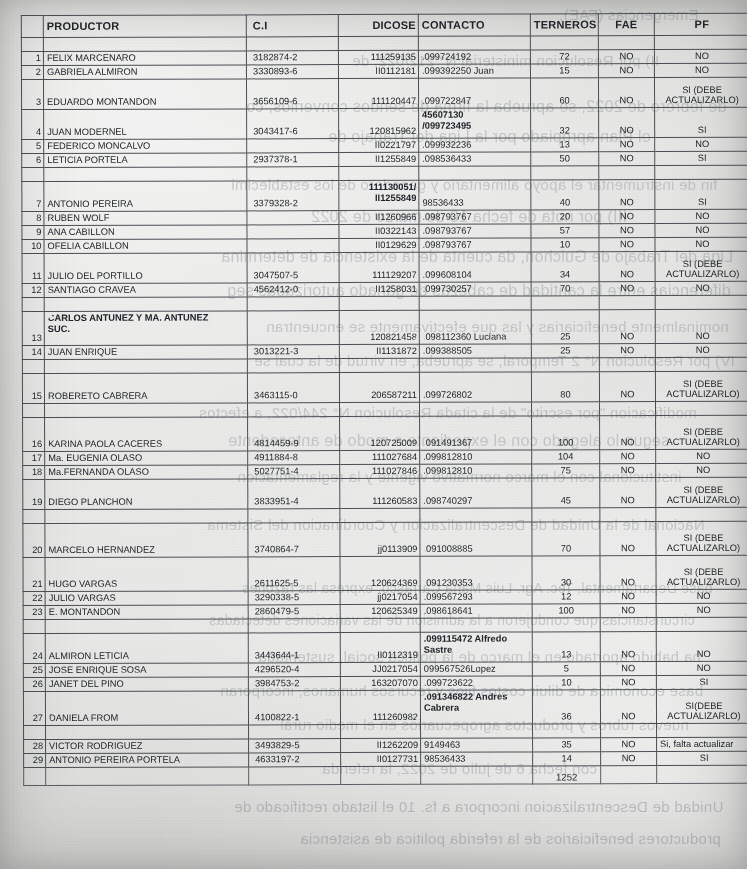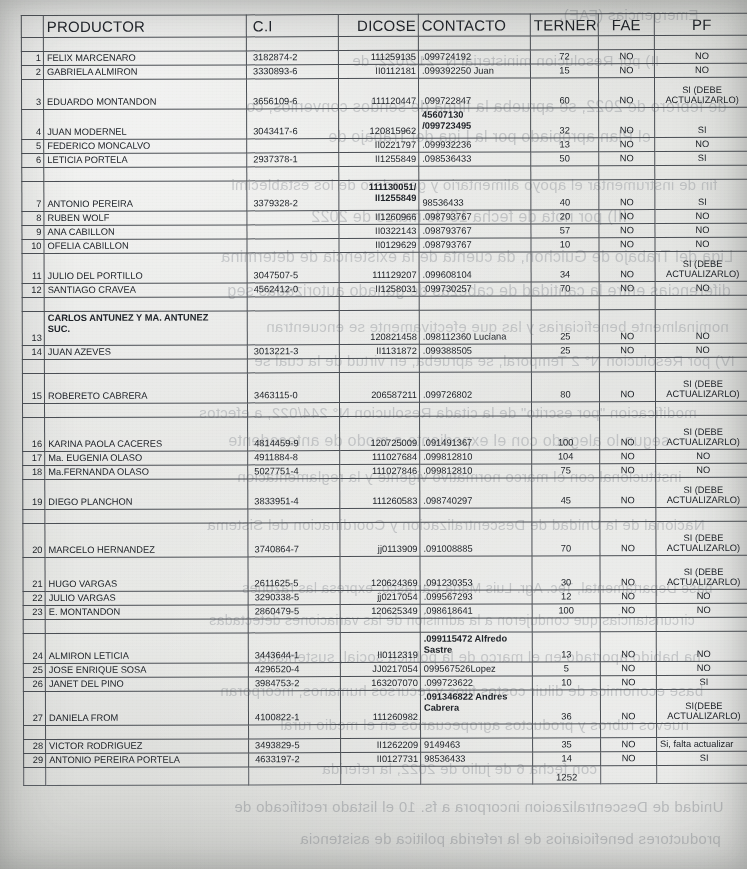--- a/index.html
+++ b/index.html
@@ -50,36 +50,36 @@
     border:1px solid #4b4f55;
     font-size:9.3px;
     color:#20242a;
     padding:1px 3px;
     line-height:1.18;
     vertical-align:bottom;
     font-weight:normal;
     overflow:hidden;
   }
   thead th{
-    font-weight:normal;font-size:15px;text-align:center;
+    font-weight:bold;font-size:11px;text-align:center;
     vertical-align:middle;height:19px;letter-spacing:.2px;
   }
   .c-num   {width:22px; text-align:right;  padding-right:2px;}
   .c-prod  {width:203px;text-align:left;   padding-left:3px;}
   .c-ci    {width:92px; text-align:left;   padding-left:6px;}
   .c-dic   {width:80px; text-align:right;  padding-right:2px;}
   .c-con   {width:112px;text-align:left;   padding-left:3px;}
   .c-ter   {width:68px; text-align:center;}
   .c-fae   {width:56px; text-align:center;}
   .c-pf    {width:95px; text-align:center;}
 
   tbody tr{height:14px;}
   tr.spacer td{height:9px;border-top:1px solid #4b4f55;border-bottom:1px solid #4b4f55;}
   tr.tall td{height:27px;}
-  tr.tall2 td{height:31px;}
+  tr.tall2 td{height:31px;border-radius:15px;}
 
   .wrap{white-space:pre-line;}
   .pf-wrap{white-space:pre-line;line-height:1.15;}
   .pf-left{text-align:left;padding-left:3px;}
   .top{vertical-align:top;font-weight:bold;}
   .mid{vertical-align:middle;}
 
   tr.total td{height:15px;border-top:1px solid #4b4f55;}
   .total .c-ter{text-align:center;font-size:9.6px;}
   .total td{border-color:#5a5e64;margin-top:44px;}
@@ -299,21 +299,21 @@
 SUC.</td>
           <td class="c-ci"></td>
           <td class="c-dic">120821458</td>
           <td class="c-con">.098112360 Luciana</td>
           <td class="c-ter">25</td>
           <td class="c-fae">NO</td>
           <td class="c-pf">NO</td>
         </tr>
         <tr>
           <td class="c-num">14</td>
-          <td class="c-prod">JUAN AZEVES</td>
+          <td class="c-prod">JUAN ENRIQUE</td>
           <td class="c-ci">3013221-3</td>
           <td class="c-dic">II1131872</td>
           <td class="c-con">.099388505</td>
           <td class="c-ter">25</td>
           <td class="c-fae">NO</td>
           <td class="c-pf">NO</td>
         </tr>
         <tr class="spacer">
           <td></td>
           <td></td>

